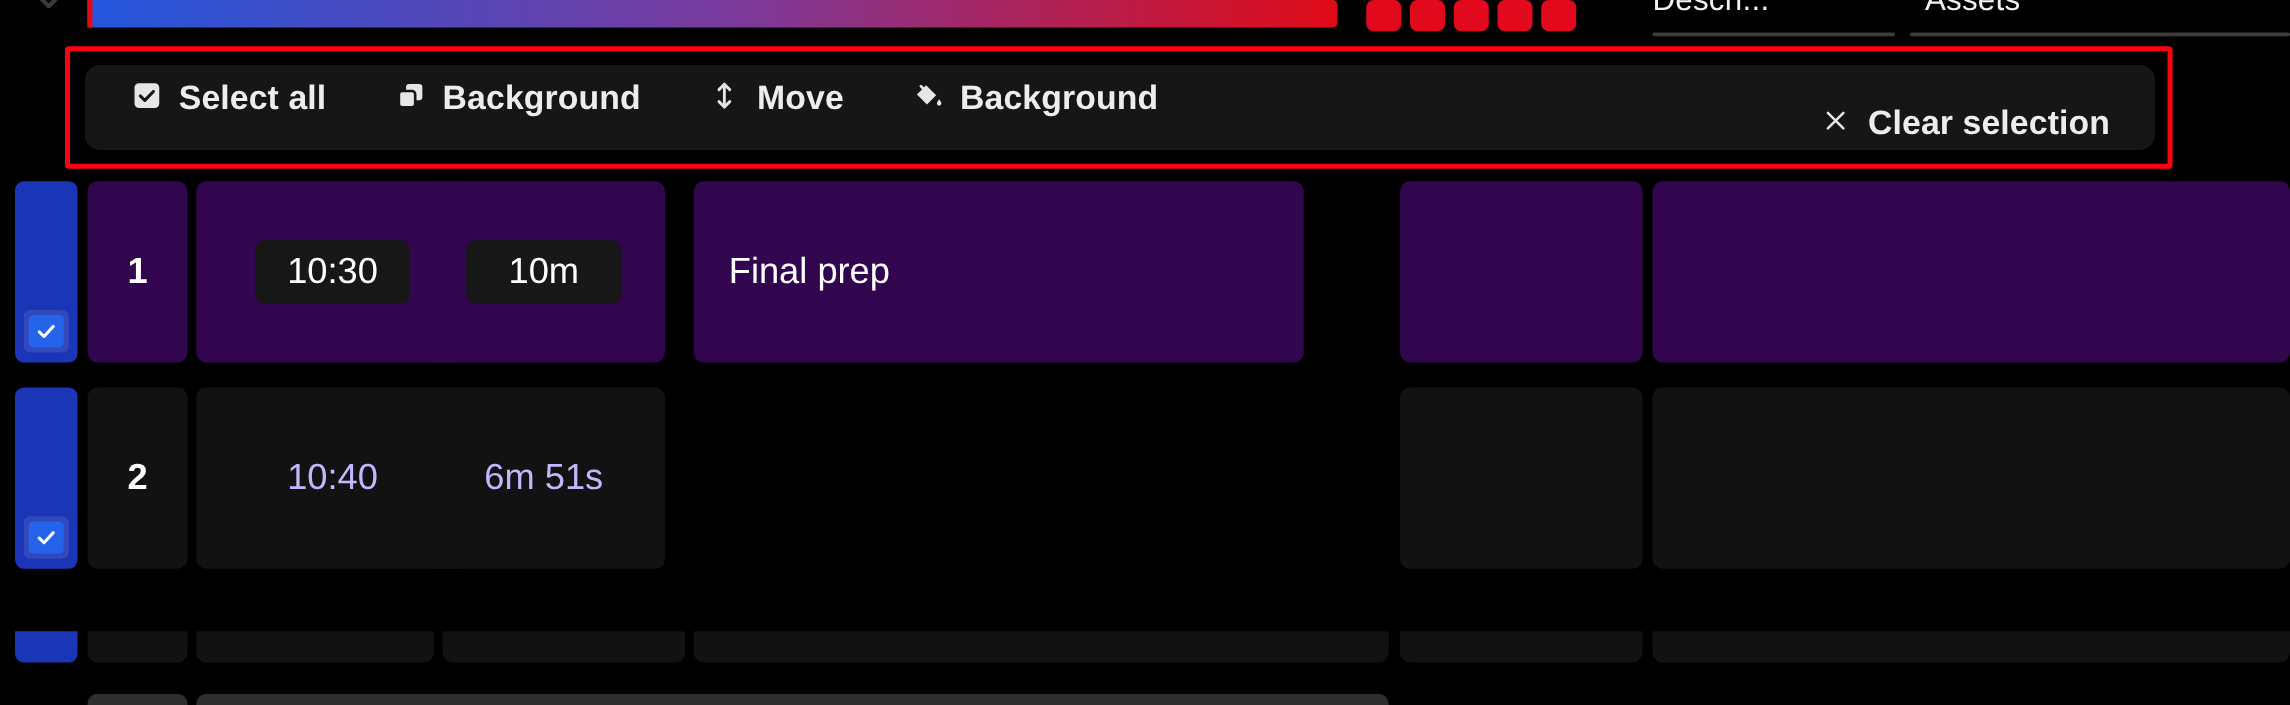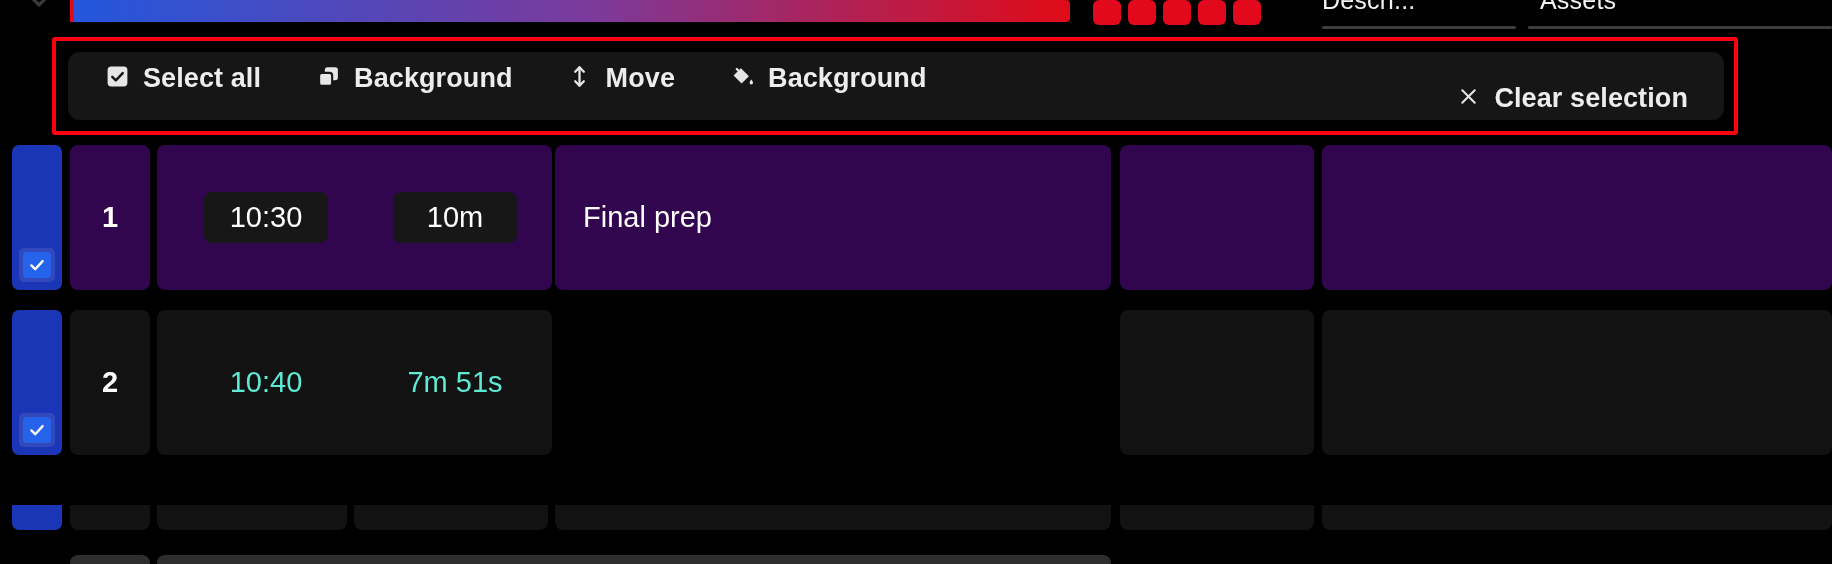--- a/index.html
+++ b/index.html
@@ -188,28 +188,28 @@
     border-radius: 8px;
     padding: 9px 26px;
     font-size: 29px;
     color: #ffffff;
     min-width: 124px;
     text-align: center;
     box-sizing: border-box;
   }
   .plain-val {
     font-size: 29px;
-    color: #5eead4;
+    color: #c4b5fd;
   }
 
   
   .c-num   { left: 70px;   width: 80px; }
   .c-time  { left: 157px;  width: 218px; }
-  .c-dur   { left: 358px;  width: 194px; }
-  .c-title { left: 555px;  width: 556px; }
+  .c-dur   { left: 338px;  width: 194px; }
+  .c-title { left: 555px;  width: 488px; }
   .c-desc  { left: 1120px; width: 194px; }
   .c-asset { left: 1322px; width: 510px; }
 
   
   #row-3 {
     position: absolute;
     left: 0; top: 505px;
     width: 1832px; height: 59px;
     overflow: hidden;
   }
@@ -368,21 +368,21 @@
     </div>
   </div>
 
   <div class="cell dark c-num cell-num">2</div>
 
   <div class="cell dark c-time cell-center">
     <span class="plain-val">10:40</span>
   </div>
 
   <div class="cell dark c-dur cell-center">
-    <span class="plain-val">7m 51s</span>
+    <span class="plain-val">6m 51s</span>
   </div>
 
 
   <div class="cell dark c-desc cell-text"></div>
 
   <div class="cell dark c-asset cell-text"></div>
 </div>
 
 <div id="row-3">
   <div class="sel-bar-3"></div>

